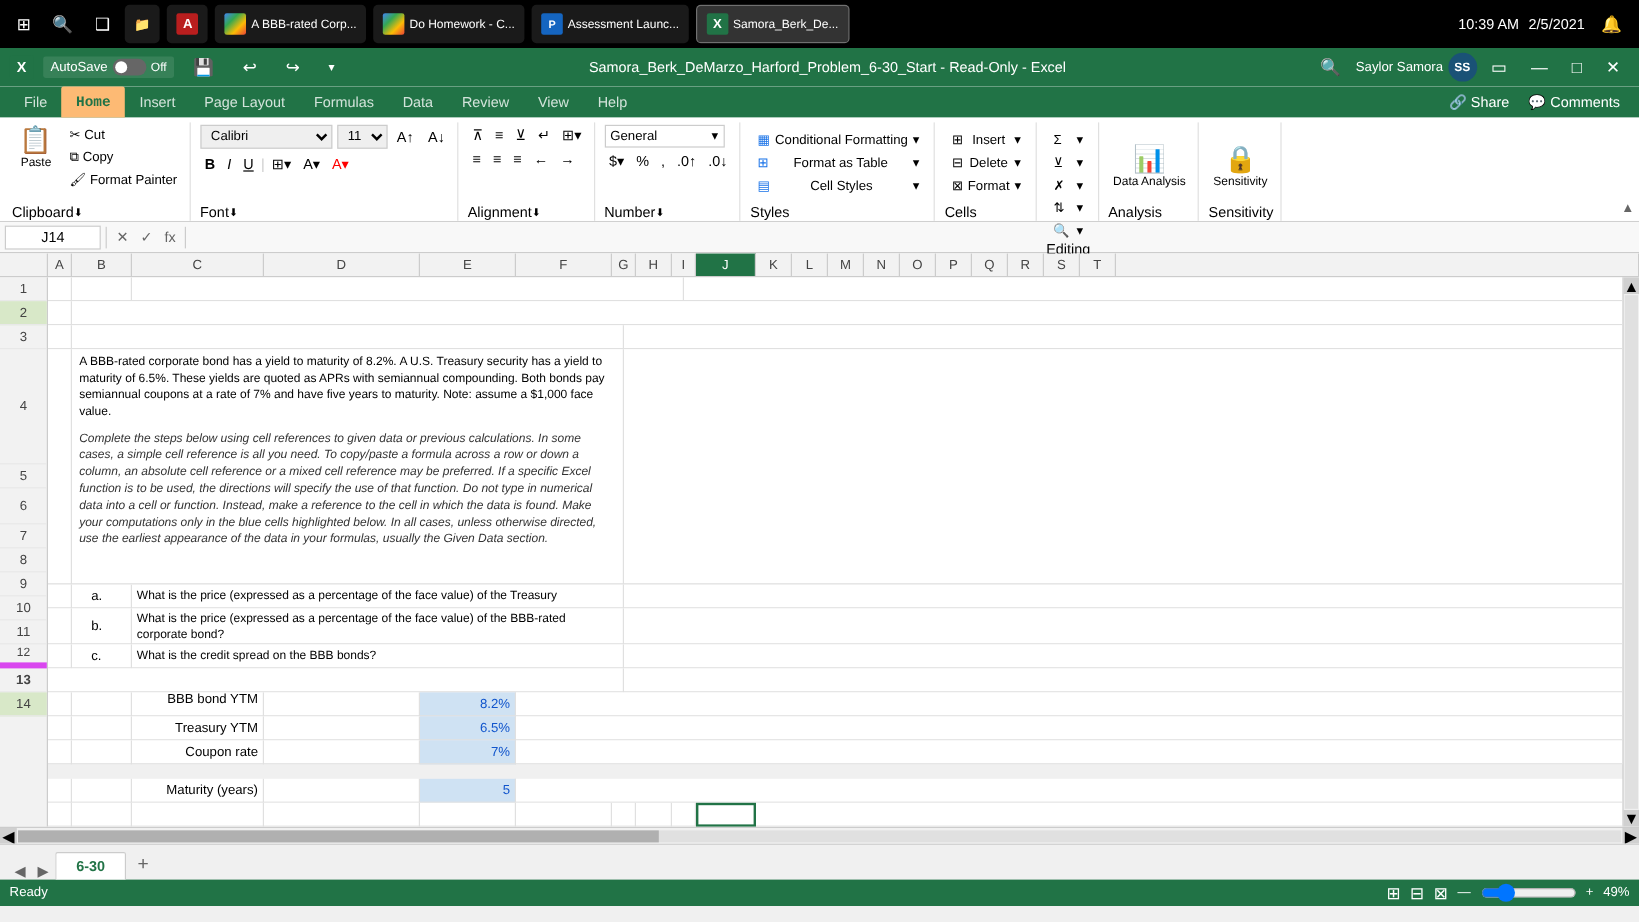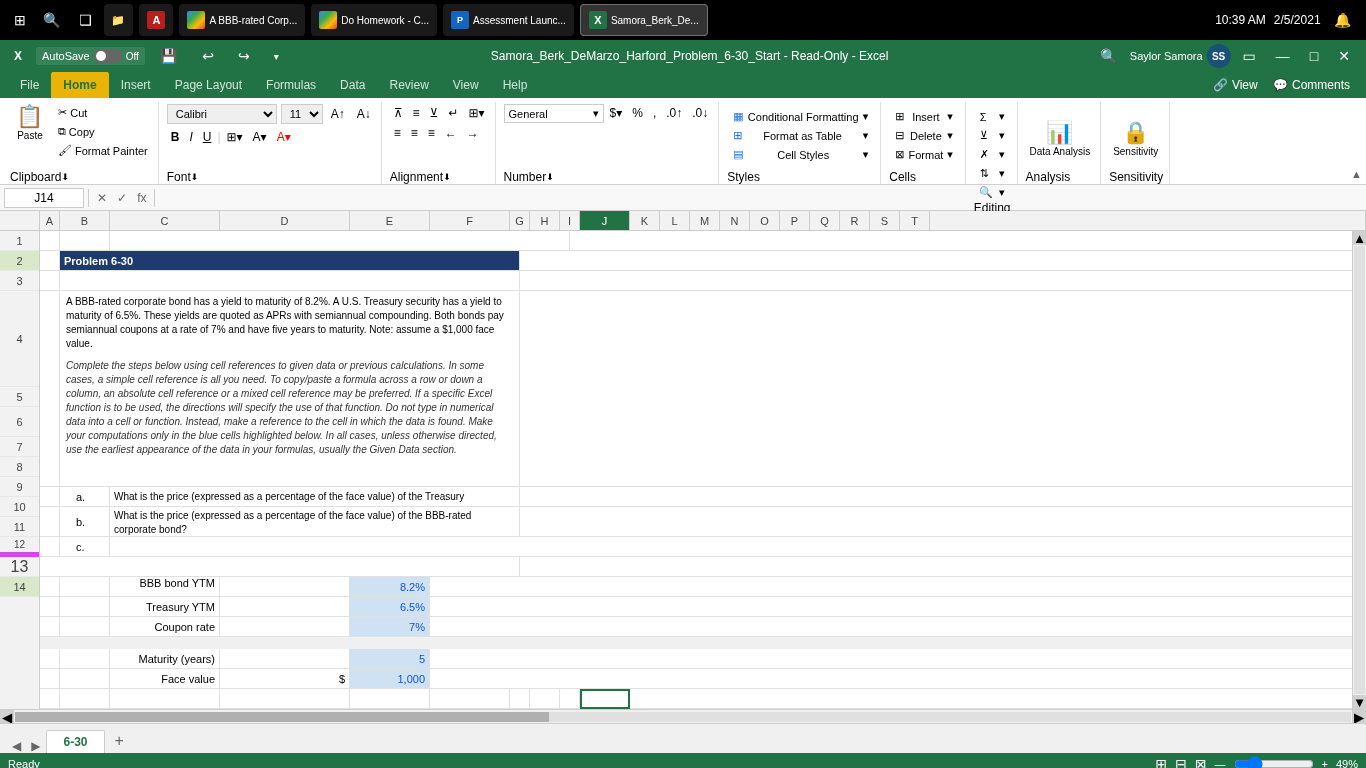--- a/index.html
+++ b/index.html
@@ -30,21 +30,21 @@
     .title-bar-btn { background: transparent; border: none; color: white; font-size: 14px; cursor: pointer; padding: 4px 8px; }
     .autosave { display: flex; align-items: center; gap: 4px; font-size: 11px; background: rgba(255,255,255,0.1); padding: 2px 6px; border-radius: 2px; }
     .toggle-off { background: #666; border-radius: 8px; width: 28px; height: 14px; display: inline-flex; align-items: center; padding: 0 2px; }
     .toggle-off::after { content: ''; width: 10px; height: 10px; background: white; border-radius: 50%; }
     .user-badge { background: #1a5276; color: white; border-radius: 50%; width: 24px; height: 24px; display: flex; align-items: center; justify-content: center; font-size: 10px; font-weight: bold; }
 
     
     .ribbon { background: #fff; border-bottom: 1px solid #d0d0d0; }
     .ribbon-tabs { display: flex; background: #217346; padding: 0 8px; }
     .ribbon-tab { padding: 6px 12px; color: rgba(255,255,255,0.8); font-size: 12px; cursor: pointer; border-radius: 2px 2px 0 0; }
-    .ribbon-tab.active { background: #eab308; color: #217346; font-weight: 600; }
+    .ribbon-tab.active { background: #fdba74; color: #217346; font-weight: 600; font-family: Liberation Mono, monospace; }
     .ribbon-content { display: flex; align-items: stretch; padding: 4px 4px 0; gap: 2px; height: 86px; background: white; }
     .ribbon-group { display: flex; flex-direction: column; border-right: 1px solid #e0e0e0; padding: 2px 6px 0; min-width: fit-content; }
     .ribbon-group:last-child { border-right: none; }
     .ribbon-group-content { display: flex; align-items: flex-start; gap: 4px; flex: 1; }
     .ribbon-group-label-row { display: flex; align-items: center; }
     .ribbon-btn-large { display: flex; flex-direction: column; align-items: center; justify-content: flex-start; padding: 2px 4px; cursor: pointer; border-radius: 2px; min-width: 40px; font-size: 10px; gap: 2px; border: none; background: transparent; }
     .ribbon-btn-large .icon { font-size: 22px; line-height: 1; }
     .ribbon-btn-small { display: flex; align-items: center; gap: 3px; padding: 2px 4px; cursor: pointer; border-radius: 2px; font-size: 11px; border: none; background: transparent; white-space: nowrap; }
     .ribbon-col { display: flex; flex-direction: column; gap: 2px; }
     .font-selector { display: flex; align-items: center; gap: 4px; margin-bottom: 2px; }
@@ -146,21 +146,21 @@
     <div class="ribbon-tab">File</div>
     <div class="ribbon-tab active">Home</div>
     <div class="ribbon-tab">Insert</div>
     <div class="ribbon-tab">Page Layout</div>
     <div class="ribbon-tab">Formulas</div>
     <div class="ribbon-tab">Data</div>
     <div class="ribbon-tab">Review</div>
     <div class="ribbon-tab">View</div>
     <div class="ribbon-tab">Help</div>
     <div style="flex:1;"></div>
-    <button style="background:transparent;border:none;color:white;font-size:12px;padding:4px 8px;cursor:pointer;">🔗 View</button>
+    <button style="background:transparent;border:none;color:white;font-size:12px;padding:4px 8px;cursor:pointer;">🔗 Share</button>
     <button style="background:transparent;border:none;color:white;font-size:12px;padding:4px 8px;cursor:pointer;">💬 Comments</button>
   </div>
 
   <div class="ribbon-content">
 
     <div class="ribbon-group">
       <div class="ribbon-group-content">
         <button class="ribbon-btn-large">
           <span class="icon">📋</span>
           <span>Paste</span>
@@ -228,21 +228,21 @@
           <button class="fmt-btn">→</button>
         </div>
       </div>
       <div class="ribbon-group-label-row">
         <span>Alignment</span>
         <span style="font-size:9px;cursor:pointer;"> ⬇</span>
       </div>
     </div>
 
     <div class="ribbon-group">
-      <div class="ribbon-group-content" style="flex-direction:row; gap:2px;">
+      <div class="ribbon-group-content" style="flex-direction:column; gap:2px;">
         <div class="number-format-box">
           <span>General</span>
           <span>▾</span>
         </div>
         <div class="num-btn-row">
           <button class="fmt-btn">$▾</button>
           <button class="fmt-btn">%</button>
           <button class="fmt-btn">,</button>
           <button class="fmt-btn">.0↑</button>
           <button class="fmt-btn">.0↓</button>
@@ -411,38 +411,35 @@
 
       <div style="height:96px;display:flex;align-items:center;justify-content:center;font-size:11px;color:#444;border-bottom:1px solid #e8e8e8;">4</div>
       <div style="height:20px;display:flex;align-items:center;justify-content:center;font-size:11px;color:#444;border-bottom:1px solid #e8e8e8;">5</div>
       <div style="height:30px;display:flex;align-items:center;justify-content:center;font-size:11px;color:#444;border-bottom:1px solid #e8e8e8;">6</div>
       <div style="height:20px;display:flex;align-items:center;justify-content:center;font-size:11px;color:#444;border-bottom:1px solid #e8e8e8;">7</div>
       <div style="height:20px;display:flex;align-items:center;justify-content:center;font-size:11px;color:#444;border-bottom:1px solid #e8e8e8;">8</div>
       <div style="height:20px;display:flex;align-items:center;justify-content:center;font-size:11px;color:#444;border-bottom:1px solid #e8e8e8;">9</div>
       <div style="height:20px;display:flex;align-items:center;justify-content:center;font-size:11px;color:#444;border-bottom:1px solid #e8e8e8;">10</div>
       <div style="height:20px;display:flex;align-items:center;justify-content:center;font-size:11px;color:#444;border-bottom:1px solid #e8e8e8;">11</div>
       <div style="height:20px;display:flex;align-items:center;justify-content:center;font-size:10px;color:#444;border-bottom:5px solid #d946ef;">12</div>
-      <div style="height:20px;display:flex;align-items:center;justify-content:center;font-size:16px;color:#444;border-bottom:1px solid #e8e8e8;">13</div>
+      <div style="height:20px;display:flex;align-items:center;justify-content:center;font-size:11px;color:#444;border-bottom:1px solid #e8e8e8;font-weight:bold;">13</div>
       <div style="height:20px;display:flex;align-items:center;justify-content:center;font-size:11px;color:#444;border-bottom:1px solid #e8e8e8;background:#d8e8c8;">14</div>
     </div>
 
     <div style="flex:1;overflow:hidden;position:relative;">
 
       <div style="display:flex;height:20px;">
         <div style="width:20px;min-width:20px;border-right:1px solid #e0e0e0;border-bottom:1px solid #e0e0e0;background:white;"></div>
         <div style="width:50px;min-width:50px;border-right:1px solid #e0e0e0;border-bottom:1px solid #e0e0e0;background:white;"></div>
         <div style="width:460px;border-right:1px solid #e0e0e0;border-bottom:1px solid #e0e0e0;background:white;"></div>
         <div style="flex:1;border-bottom:1px solid #e0e0e0;background:white;"></div>
       </div>
 
       <div style="display:flex;height:20px;">
         <div style="width:20px;min-width:20px;border-right:1px solid #e0e0e0;border-bottom:1px solid #e0e0e0;background:white;"></div>
-        <div style="width:460px;border-right:1px solid #e0e0e0;border-bottom:1px solid #e0e0e0;background:#1e3a6e;color:white;font-weight:bold;font-size:11px;display:flex;align-items:center;padding-left:4px;">
-          <span>Problem 6-30</span>
-        </div>
         <div style="flex:1;border-bottom:1px solid #e0e0e0;background:white;"></div>
       </div>
 
       <div style="display:flex;height:20px;">
         <div style="width:20px;min-width:20px;border-right:1px solid #e0e0e0;border-bottom:1px solid #e0e0e0;background:white;"></div>
         <div style="width:460px;border-right:1px solid #e0e0e0;border-bottom:1px solid #e0e0e0;background:white;"></div>
         <div style="flex:1;border-bottom:1px solid #e0e0e0;background:white;"></div>
       </div>
 
       <div style="display:flex;height:196px;position:relative;">
@@ -474,20 +471,23 @@
           <span>What is the price (expressed as a percentage of the face value) of the BBB-rated<br>corporate bond?</span>
         </div>
         <div style="flex:1;border-bottom:1px solid #e0e0e0;background:white;"></div>
       </div>
 
       <div style="display:flex;height:20px;">
         <div style="width:20px;min-width:20px;border-right:1px solid #e0e0e0;border-bottom:1px solid #e0e0e0;background:white;"></div>
         <div style="width:50px;min-width:50px;border-right:1px solid #e0e0e0;border-bottom:1px solid #e0e0e0;background:white;font-size:11px;display:flex;align-items:center;padding-left:16px;">
             <span>c.</span>
           </div>
+        <div style="width:410px;border-right:1px solid #e0e0e0;border-bottom:1px solid #e0e0e0;background:white;font-size:10px;display:flex;align-items:center;padding-left:4px;">
+            <span>What is the credit spread on the BBB bonds?</span>
+          </div>
         <div style="flex:1;border-bottom:1px solid #e0e0e0;background:white;"></div>
       </div>
 
       <div style="display:flex;height:20px;">
         <div style="width:480px;border-right:1px solid #e0e0e0;border-bottom:1px solid #e0e0e0;background:white;"></div>
         <div style="flex:1;border-bottom:1px solid #e0e0e0;background:white;"></div>
       </div>
 
       <div style="display:flex;height:20px;">
         <div style="width:20px;min-width:20px;border-right:1px solid #e0e0e0;border-bottom:1px solid #e0e0e0;background:white;"></div>
@@ -534,34 +534,20 @@
         <div style="width:110px;min-width:110px;border-right:1px solid #e0e0e0;border-bottom:1px solid #e0e0e0;background:white;font-size:11px;display:flex;align-items:center;padding-right:4px;justify-content:flex-end;">
             <span>Maturity (years)</span>
           </div>
         <div style="width:130px;min-width:130px;border-right:1px solid #e0e0e0;border-bottom:1px solid #e0e0e0;background:white;"></div>
         <div style="width:80px;min-width:80px;border-right:1px solid #e0e0e0;border-bottom:1px solid #e0e0e0;background:#cfe2f3;font-size:11px;display:flex;align-items:center;justify-content:flex-end;padding-right:4px;color:#1155cc;">
             <span>5</span>
           </div>
         <div style="flex:1;border-bottom:1px solid #e0e0e0;background:white;"></div>
       </div>
 
-      <div style="display:flex;height:20px;">
-        <div style="width:20px;min-width:20px;border-right:1px solid #e0e0e0;border-bottom:1px solid #e0e0e0;background:white;"></div>
-        <div style="width:50px;min-width:50px;border-right:1px solid #e0e0e0;border-bottom:1px solid #e0e0e0;background:white;"></div>
-        <div style="width:110px;min-width:110px;border-right:1px solid #e0e0e0;border-bottom:1px solid #e0e0e0;background:white;font-size:11px;display:flex;align-items:center;padding-right:4px;justify-content:flex-end;">
-            <span>Face value</span>
-          </div>
-        <div style="width:130px;min-width:130px;border-right:1px solid #e0e0e0;border-bottom:1px solid #e0e0e0;background:white;font-size:11px;display:flex;align-items:center;justify-content:flex-end;padding-right:4px;">
-            <span>$</span>
-          </div>
-        <div style="width:80px;min-width:80px;border-right:1px solid #e0e0e0;border-bottom:1px solid #e0e0e0;background:#cfe2f3;font-size:11px;display:flex;align-items:center;justify-content:flex-end;padding-right:4px;color:#1155cc;">
-            <span>1,000</span>
-          </div>
-        <div style="flex:1;border-bottom:1px solid #e0e0e0;background:white;"></div>
-      </div>
 
       <div style="display:flex;height:20px;">
         <div style="width:20px;min-width:20px;border-right:1px solid #e0e0e0;border-bottom:1px solid #e0e0e0;background:white;"></div>
         <div style="width:50px;min-width:50px;border-right:1px solid #e0e0e0;border-bottom:1px solid #e0e0e0;background:white;"></div>
         <div style="width:110px;min-width:110px;border-right:1px solid #e0e0e0;border-bottom:1px solid #e0e0e0;background:white;"></div>
         <div style="width:130px;min-width:130px;border-right:1px solid #e0e0e0;border-bottom:1px solid #e0e0e0;background:white;"></div>
         <div style="width:80px;min-width:80px;border-right:1px solid #e0e0e0;border-bottom:1px solid #e0e0e0;background:white;"></div>
         <div style="width:80px;min-width:80px;border-right:1px solid #e0e0e0;border-bottom:1px solid #e0e0e0;background:white;"></div>
 
         <div style="width:20px;min-width:20px;border-right:1px solid #e0e0e0;border-bottom:1px solid #e0e0e0;background:white;"></div>

